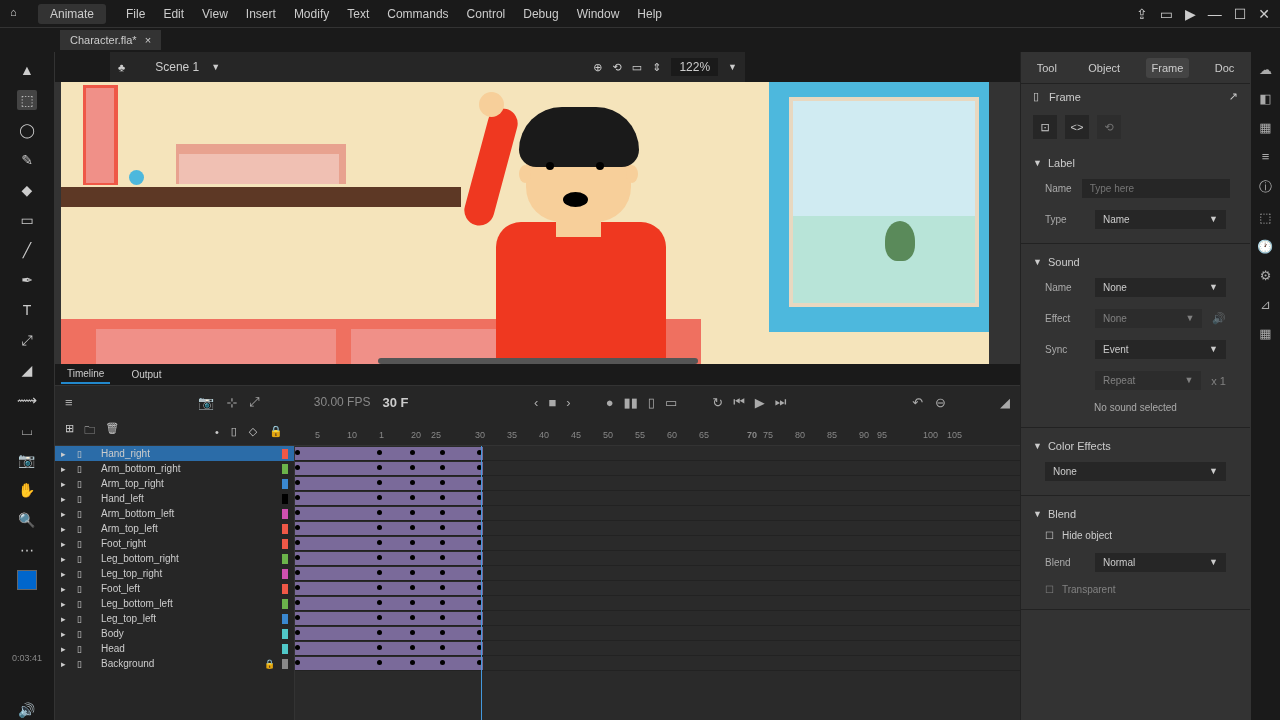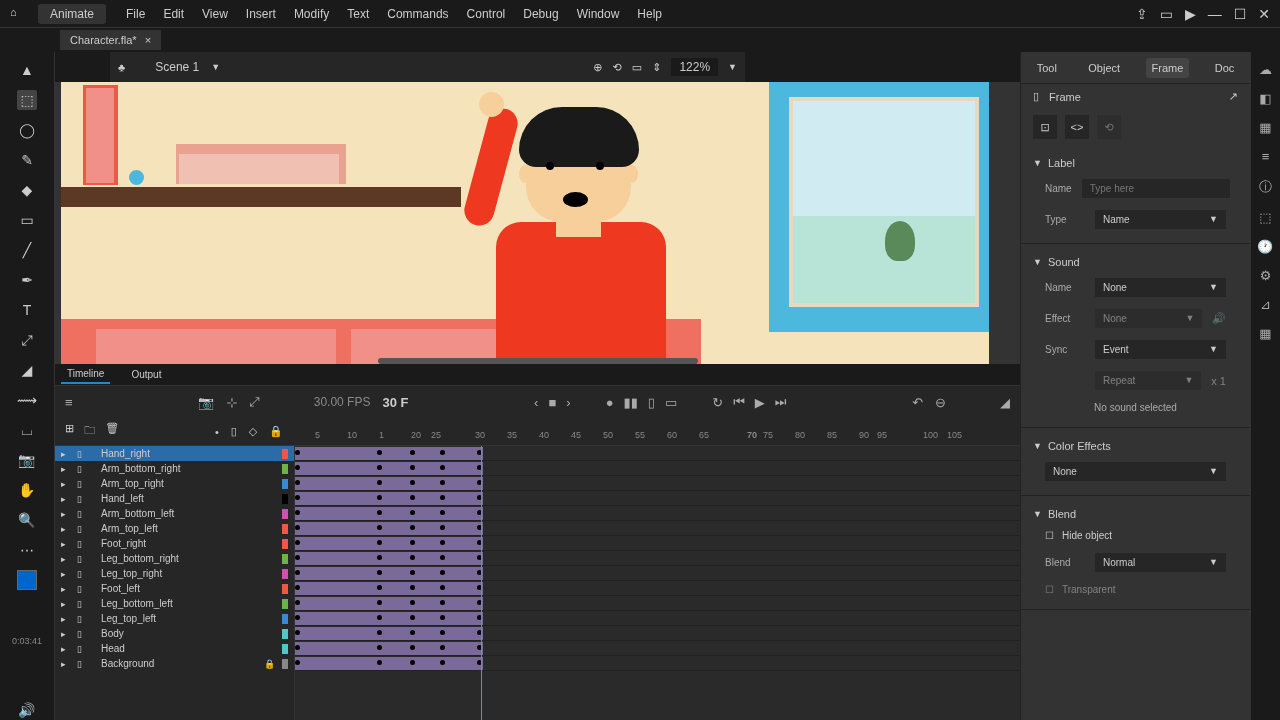--- a/index.html
+++ b/index.html
@@ -21,21 +21,21 @@
 .scene-bar .right { margin-left: auto; display: flex; gap: 10px; align-items: center; }
 .zoom-box { background: #1a1a1a; padding: 2px 8px; font-size: 12px; }
 
 .main-area { display: flex; height: calc(720px - 28px - 24px); }
 
 .left-toolbar { width: 55px; background: #1a1a1a; border-right: 1px solid #333; display: flex; flex-direction: column; align-items: center; padding-top: 8px; gap: 10px; }
 .tool-icon { width: 20px; height: 20px; display: flex; align-items: center; justify-content: center; cursor: pointer; font-size: 14px; }
 .tool-icon.active { background: #444; border-radius: 2px; padding: 2px; }
 .color-swatch { width: 20px; height: 20px; border: 1px solid #666; }
 .color-blue { background: #0066cc; }
-.timecode { font-size: 9px; color: #888; margin-top: auto; margin-bottom: 44px; }
+.timecode { font-size: 9px; color: #888; margin-top: auto; margin-bottom: 27px; }
 
 .center-area { flex: 1; display: flex; flex-direction: column; }
 
 .canvas-area { height: 282px; background: #333; position: relative; overflow: hidden; }
 .canvas-scene { position: absolute; left: 6px; top: 0; width: 928px; height: 282px; background: #f5e4bb; }
 .bookshelf { position: absolute; left: 0; top: 105px; width: 400px; height: 20px; background: #5d3825; }
 .book1 { position: absolute; left: 22px; top: 3px; width: 35px; height: 100px; background: #ef5847; }
 .book2 { position: absolute; left: 25px; top: 6px; width: 28px; height: 95px; background: #f09088; }
 .books-pink { position: absolute; left: 115px; top: 62px; width: 170px; height: 40px; background: #e8a28f; }
 .books-pink2 { position: absolute; left: 118px; top: 72px; width: 160px; height: 30px; background: #f0c0b3; }

